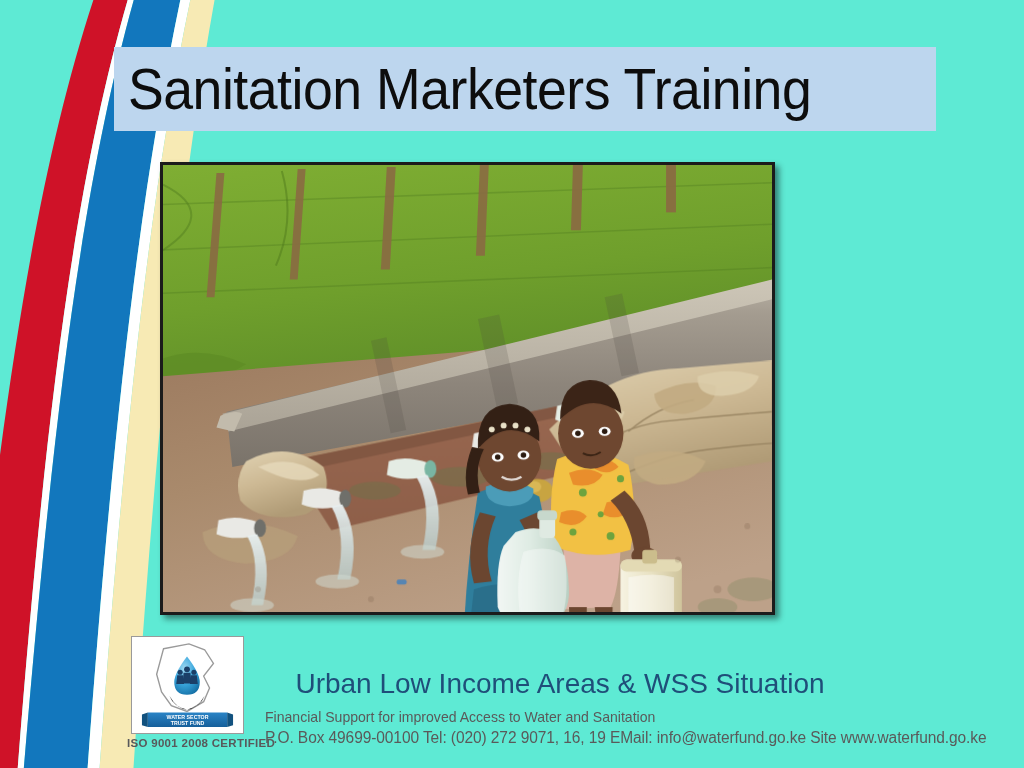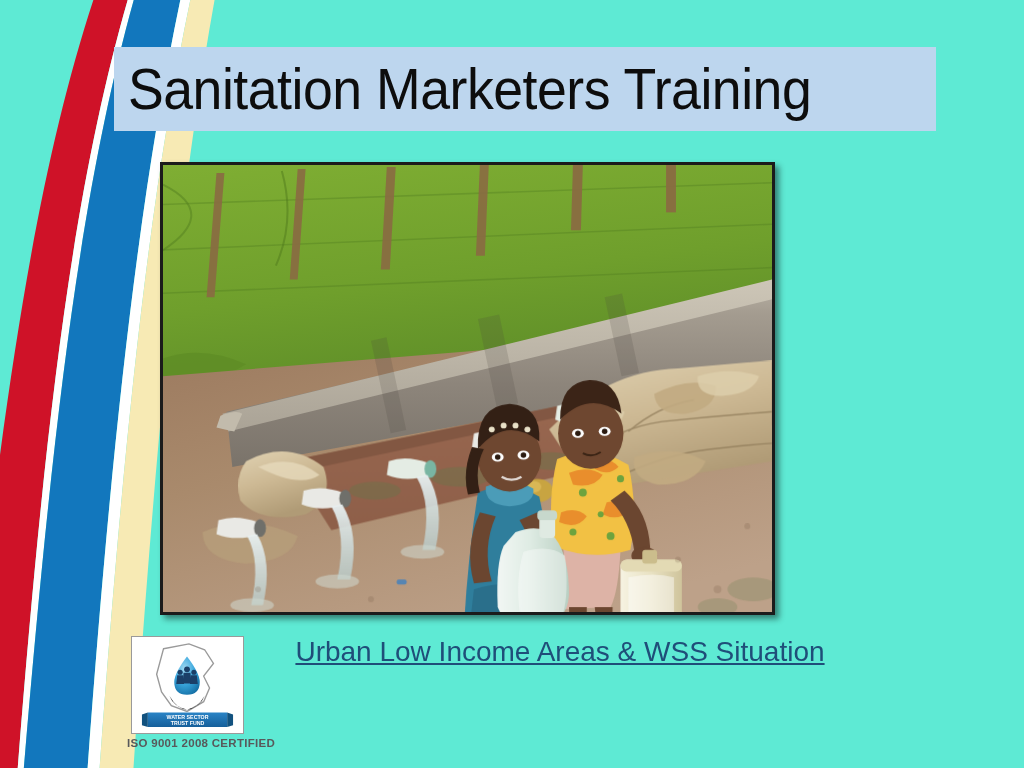--- a/index.html
+++ b/index.html
@@ -58,30 +58,29 @@
     box-sizing: border-box;
     box-shadow: 4px 4px 6px rgba(0,0,0,0.45);
     overflow: hidden;
     background: #6f9a3a;
   }
   #photo-svg { display: block; width: 100%; height: 100%; }
 
   
   #subtitle {
     position: absolute;
-    left: 160px; top: 630px;
+    left: 160px; top: 662px;
     width: 800px; height: 44px;
     display: flex;
     align-items: center;
     justify-content: center;
     font-family: "Liberation Sans", sans-serif;
     font-size: 28px;
     color: #1f4e79;
     white-space: nowrap;
-    text-decoration: underline;
   }
 
   
   #logo-box {
     position: absolute;
     left: 131px; top: 636px;
     width: 113px; height: 98px;
     border: 1px solid #9a9a9a;
     background: #ffffff;
     box-sizing: border-box;
@@ -420,14 +419,18 @@
         <path d="M16 77 L97 77 L97 92 L16 92 Z" fill="url(#gRibbon)"></path>
         <path d="M10 79 L16 77 L16 92 L10 90 Z" fill="#12527f"></path>
         <path d="M103 79 L97 77 L97 92 L103 90 Z" fill="#12527f"></path>
         <text x="56.5" y="83.6" fill="#ffffff" font-family="Liberation Sans, sans-serif" font-size="5.4" font-weight="bold" text-anchor="middle">WATER SECTOR</text>
         <text x="56.5" y="90" fill="#ffffff" font-family="Liberation Sans, sans-serif" font-size="5.4" font-weight="bold" text-anchor="middle">TRUST FUND</text>
       </g>
     </svg>
   </div>
   <div id="logo-iso">ISO 9001 2008 CERTIFIED</div>
 
+  <div id="footer">
+    <div id="footer-line1" class="footer-line">Financial Support for improved Access to Water and Sanitation</div>
+    <div id="footer-line2" class="footer-line">P.O. Box 49699-00100 Tel: (020) 272 9071, 16, 19 EMail: info@waterfund.go.ke Site www.waterfund.go.ke</div>
+  </div>
 
 </div>
 
 </body></html>

